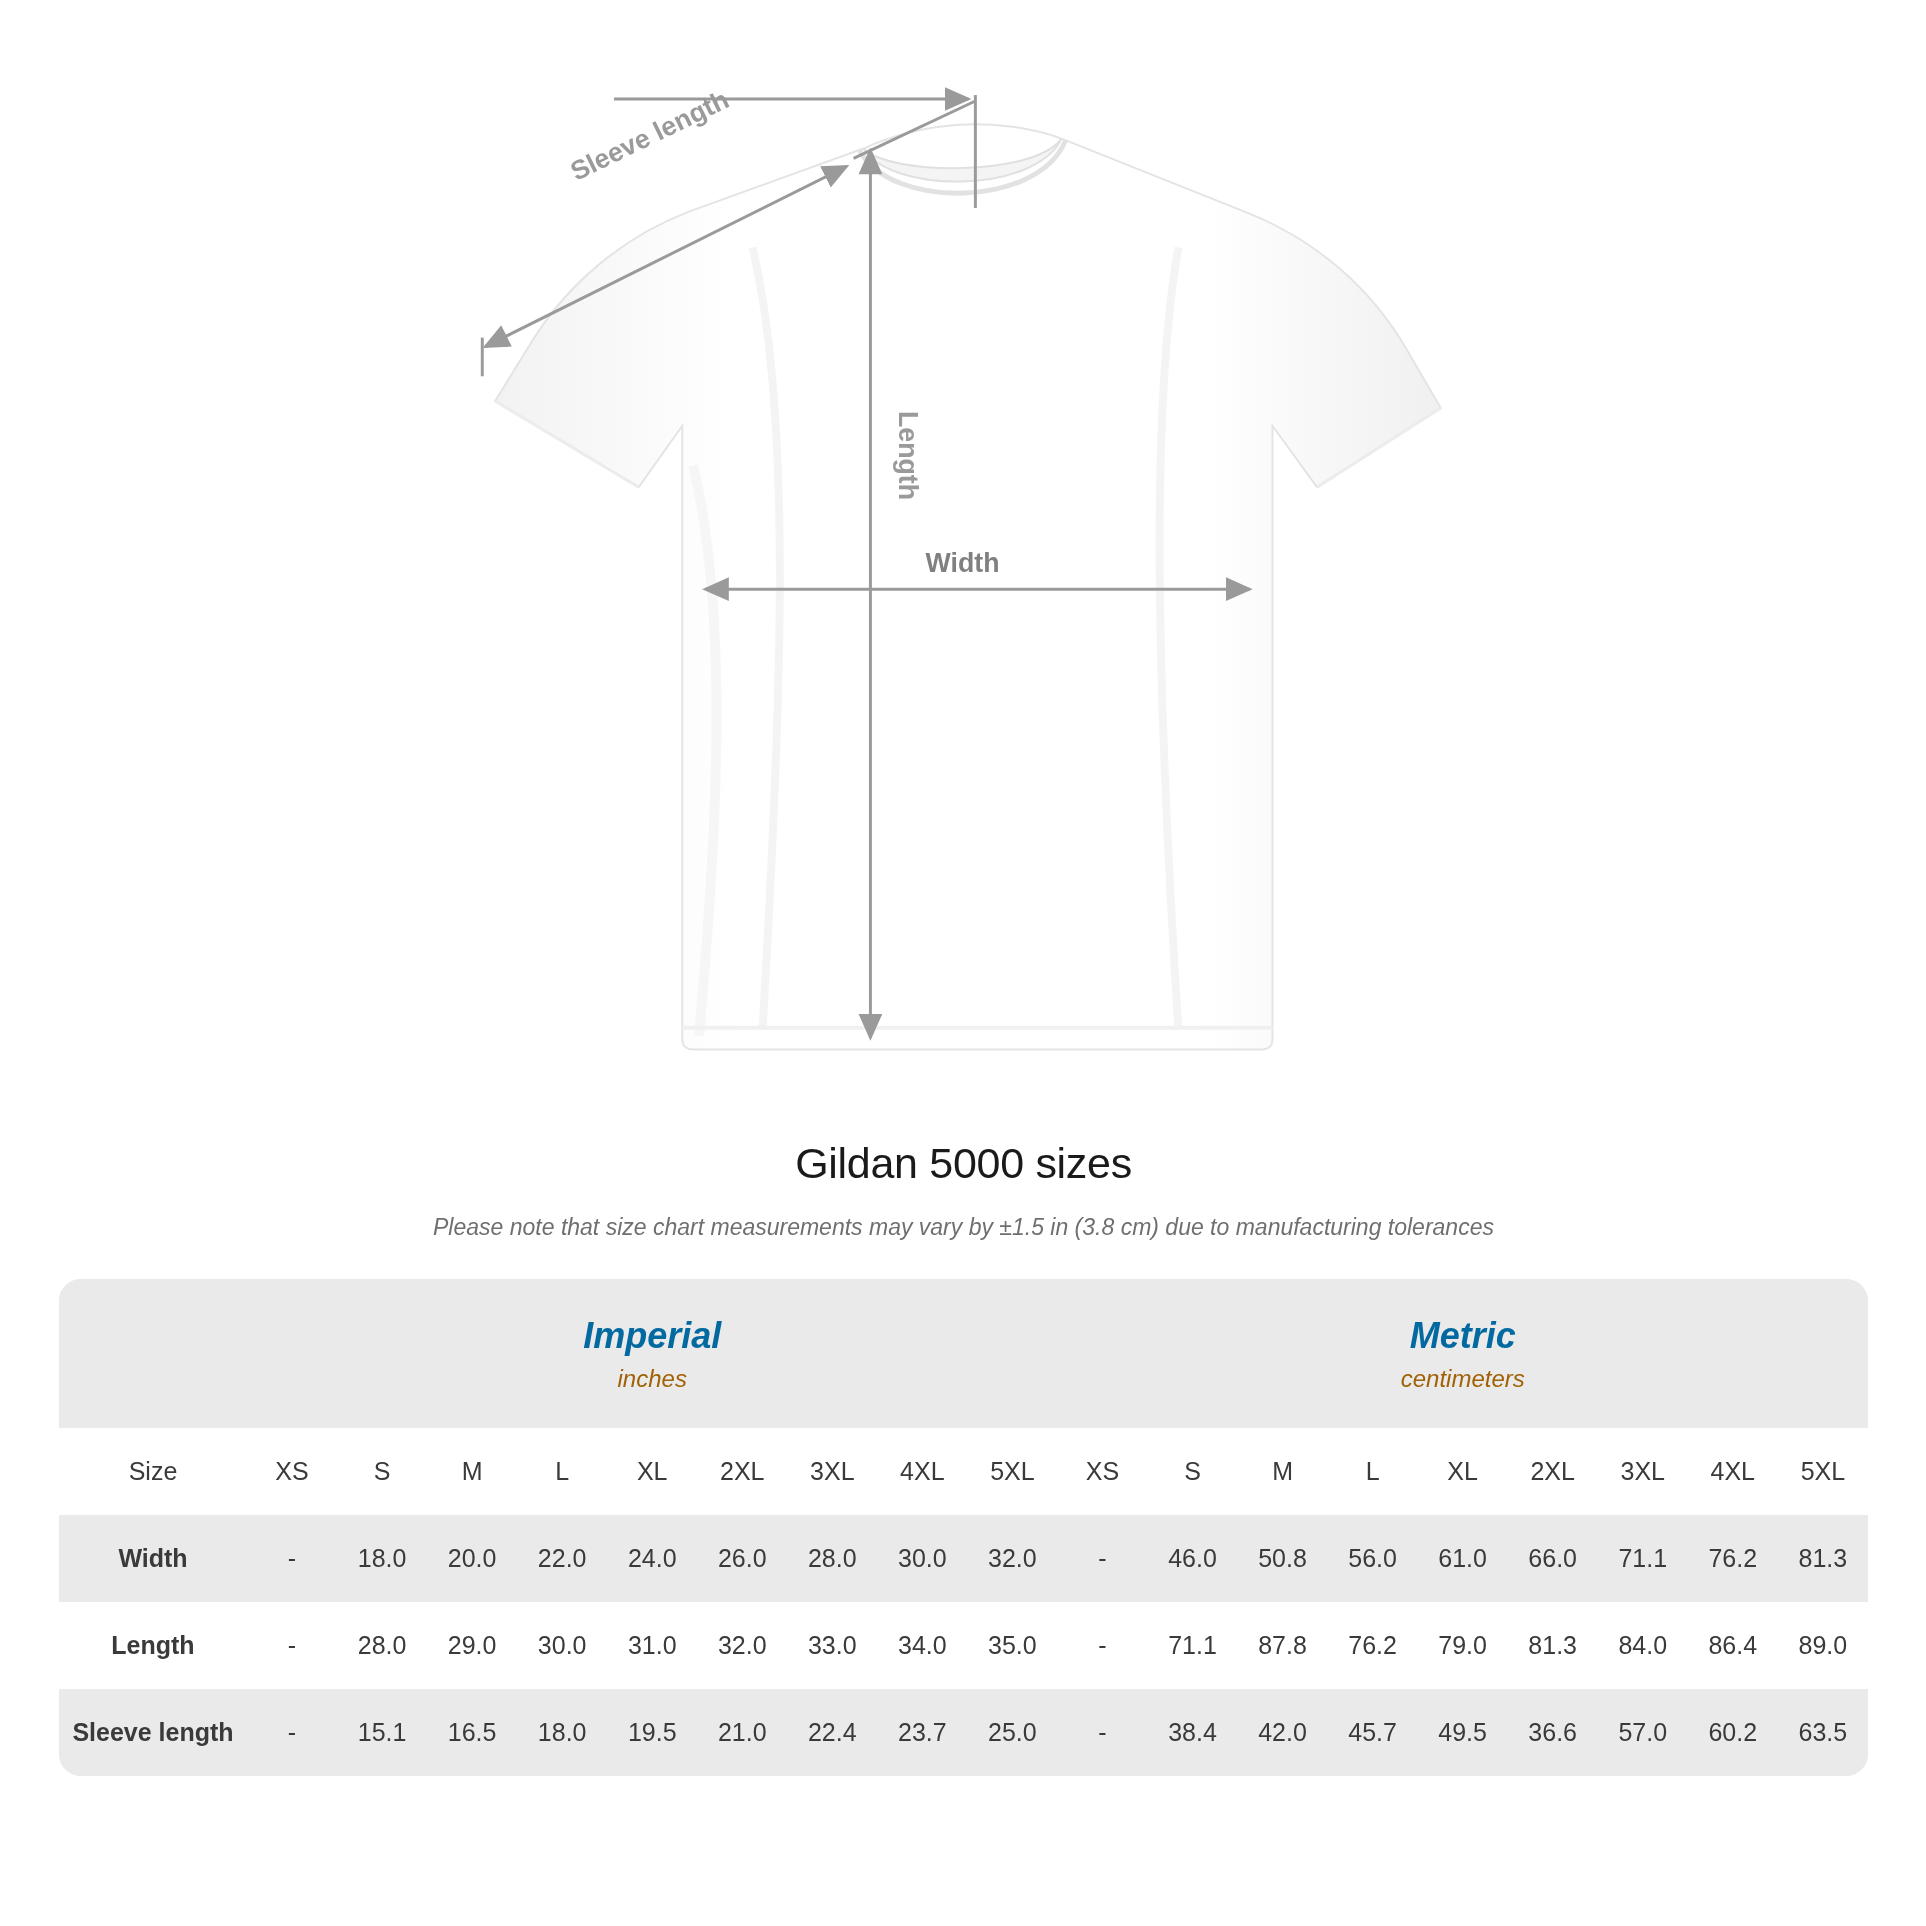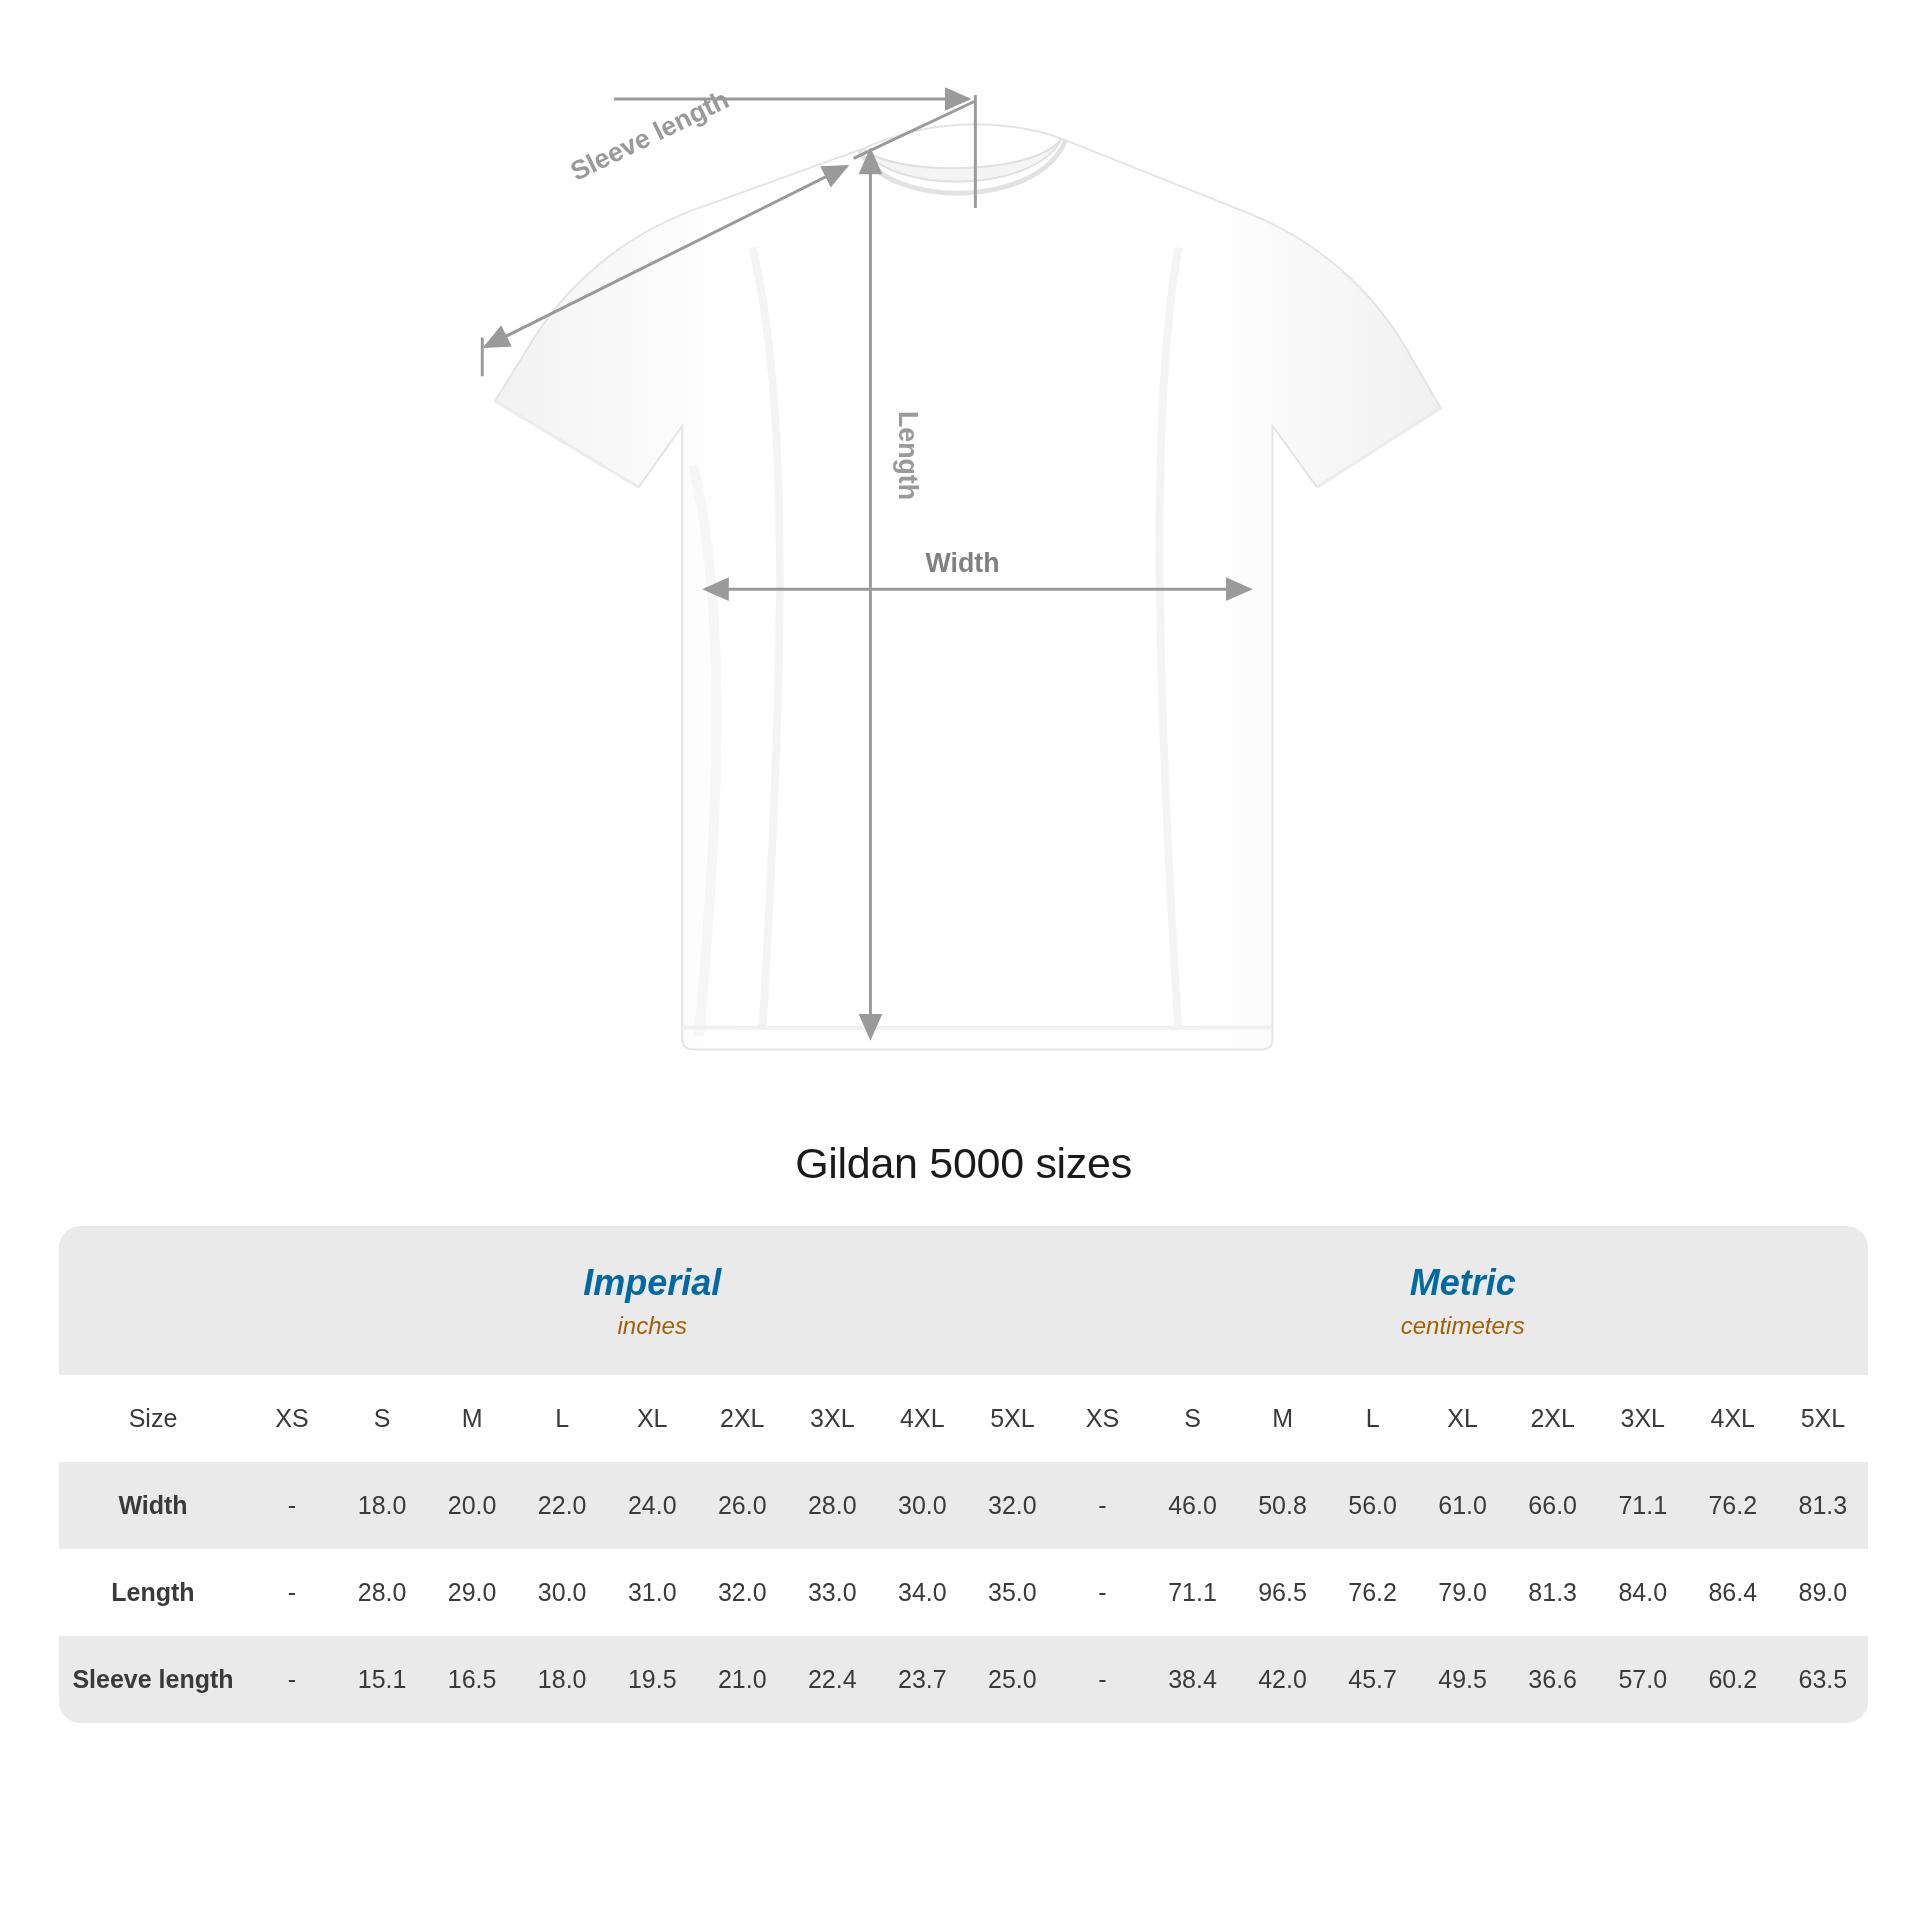--- a/index.html
+++ b/index.html
@@ -172,20 +172,21 @@
 
     <g>
       <line x1="712" y1="595" x2="1262" y2="595" stroke="#9a9a9a" stroke-width="3" marker-start="url(#arrTail)" marker-end="url(#arrHead)"></line>
     </g>
     <text x="972" y="578" font-family="Liberation Sans, sans-serif" font-size="27" font-weight="bold" fill="#808080" text-anchor="middle">Width</text>
   </svg>
 </div>
 
 <div class="title-block">
   <div class="chart-title">Gildan 5000 sizes</div>
+  <div class="chart-note">Please note that size chart measurements may vary by ±1.5 in (3.8 cm) due to manufacturing tolerances</div>
 </div>
 
 <div class="table-wrap">
   <table class="size-table">
     <colgroup id="colgroup">
         <col style="width: 188px;">
         <col>
         <col>
         <col>
         <col>
@@ -266,21 +267,21 @@
           <td>28.0</td>
           <td>29.0</td>
           <td>30.0</td>
           <td>31.0</td>
           <td>32.0</td>
           <td>33.0</td>
           <td>34.0</td>
           <td>35.0</td>
           <td>-</td>
           <td>71.1</td>
-          <td>96.5</td>
+          <td>87.8</td>
           <td>76.2</td>
           <td>79.0</td>
           <td>81.3</td>
           <td>84.0</td>
           <td>86.4</td>
           <td>89.0</td>
         </tr>
         <tr class="band-grey">
           <td class="row-head">Sleeve length</td>
           <td>-</td>

